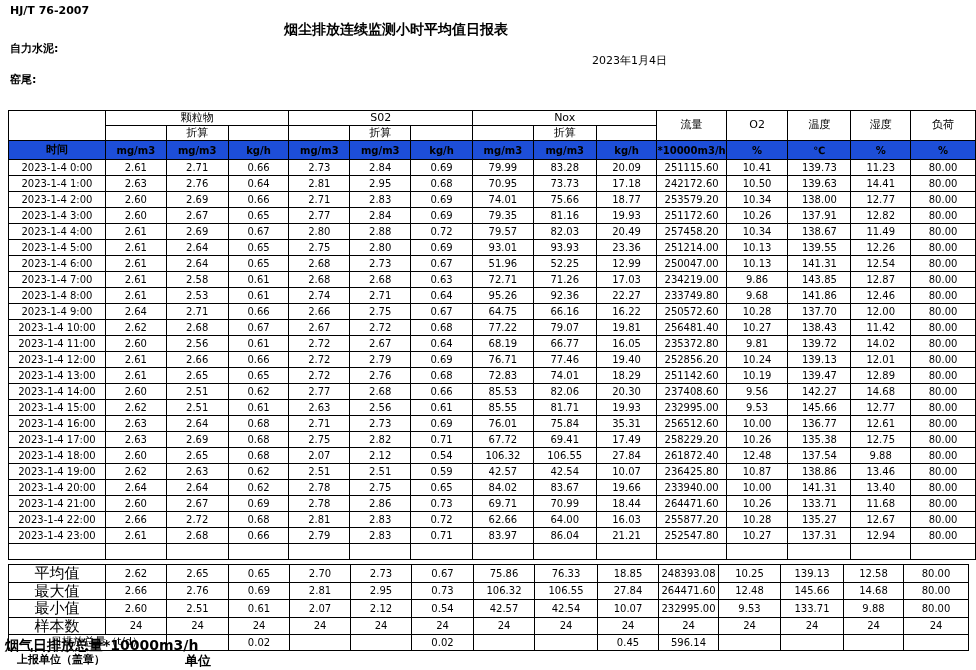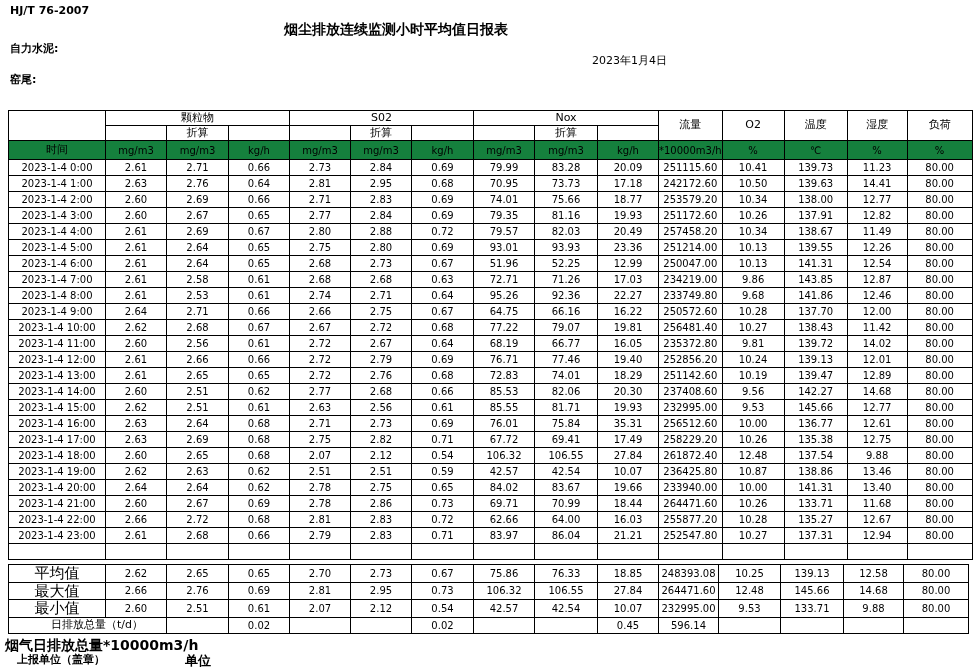--- a/index.html
+++ b/index.html
@@ -19,21 +19,21 @@
   table{border-collapse:collapse;table-layout:fixed;}
   td{
     border:1px solid #000;
     padding:0;margin:0;
     text-align:center;vertical-align:middle;
     font-size:10px;line-height:1.1;
     height:14px;
     overflow:hidden;white-space:nowrap;
   }
   tr.hdr td{font-size:11px;height:14px;}
-  tr.units td{background:#15803d;height:18px;font-size:10px;}
+  tr.units td{background:#1d4ed8;height:18px;font-size:10px;font-weight:bold;}
   tr.units td:first-child{font-size:11px;}
   #data-rows td{height:15px;}
   tr.blankrow td{height:15px;}
   #summary-table{margin-top:4px;}
   #summary-table td{height:15px;}
   #summary-table td.lbl{font-size:15px;}
   #summary-table td.lbl-left{font-size:11px;text-align:center;padding-left:19px;}
   .foot1{left:5px;top:637px;font-size:14px;font-weight:bold;}
   .foot2{left:5px;top:652px;font-size:11px;font-weight:bold;margin-left:12px;}
   .foot3{left:185px;top:652px;font-size:13px;font-weight:bold;}
@@ -600,20 +600,37 @@
           <td>42.57</td>
           <td>42.54</td>
           <td>10.07</td>
           <td>232995.00</td>
           <td>9.53</td>
           <td>133.71</td>
           <td>9.88</td>
           <td>80.00</td>
         </tr>
         <tr>
+          <td class="lbl">样本数</td>
+          <td>24</td>
+          <td>24</td>
+          <td>24</td>
+          <td>24</td>
+          <td>24</td>
+          <td>24</td>
+          <td>24</td>
+          <td>24</td>
+          <td>24</td>
+          <td>24</td>
+          <td>24</td>
+          <td>24</td>
+          <td>24</td>
+          <td>24</td>
+        </tr>
+        <tr>
           <td colspan="2" class="lbl-left">日排放总量（t/d）</td>
           <td></td>
           <td>0.02</td>
           <td></td>
           <td></td>
           <td>0.02</td>
           <td></td>
           <td></td>
           <td>0.45</td>
           <td>596.14</td>

